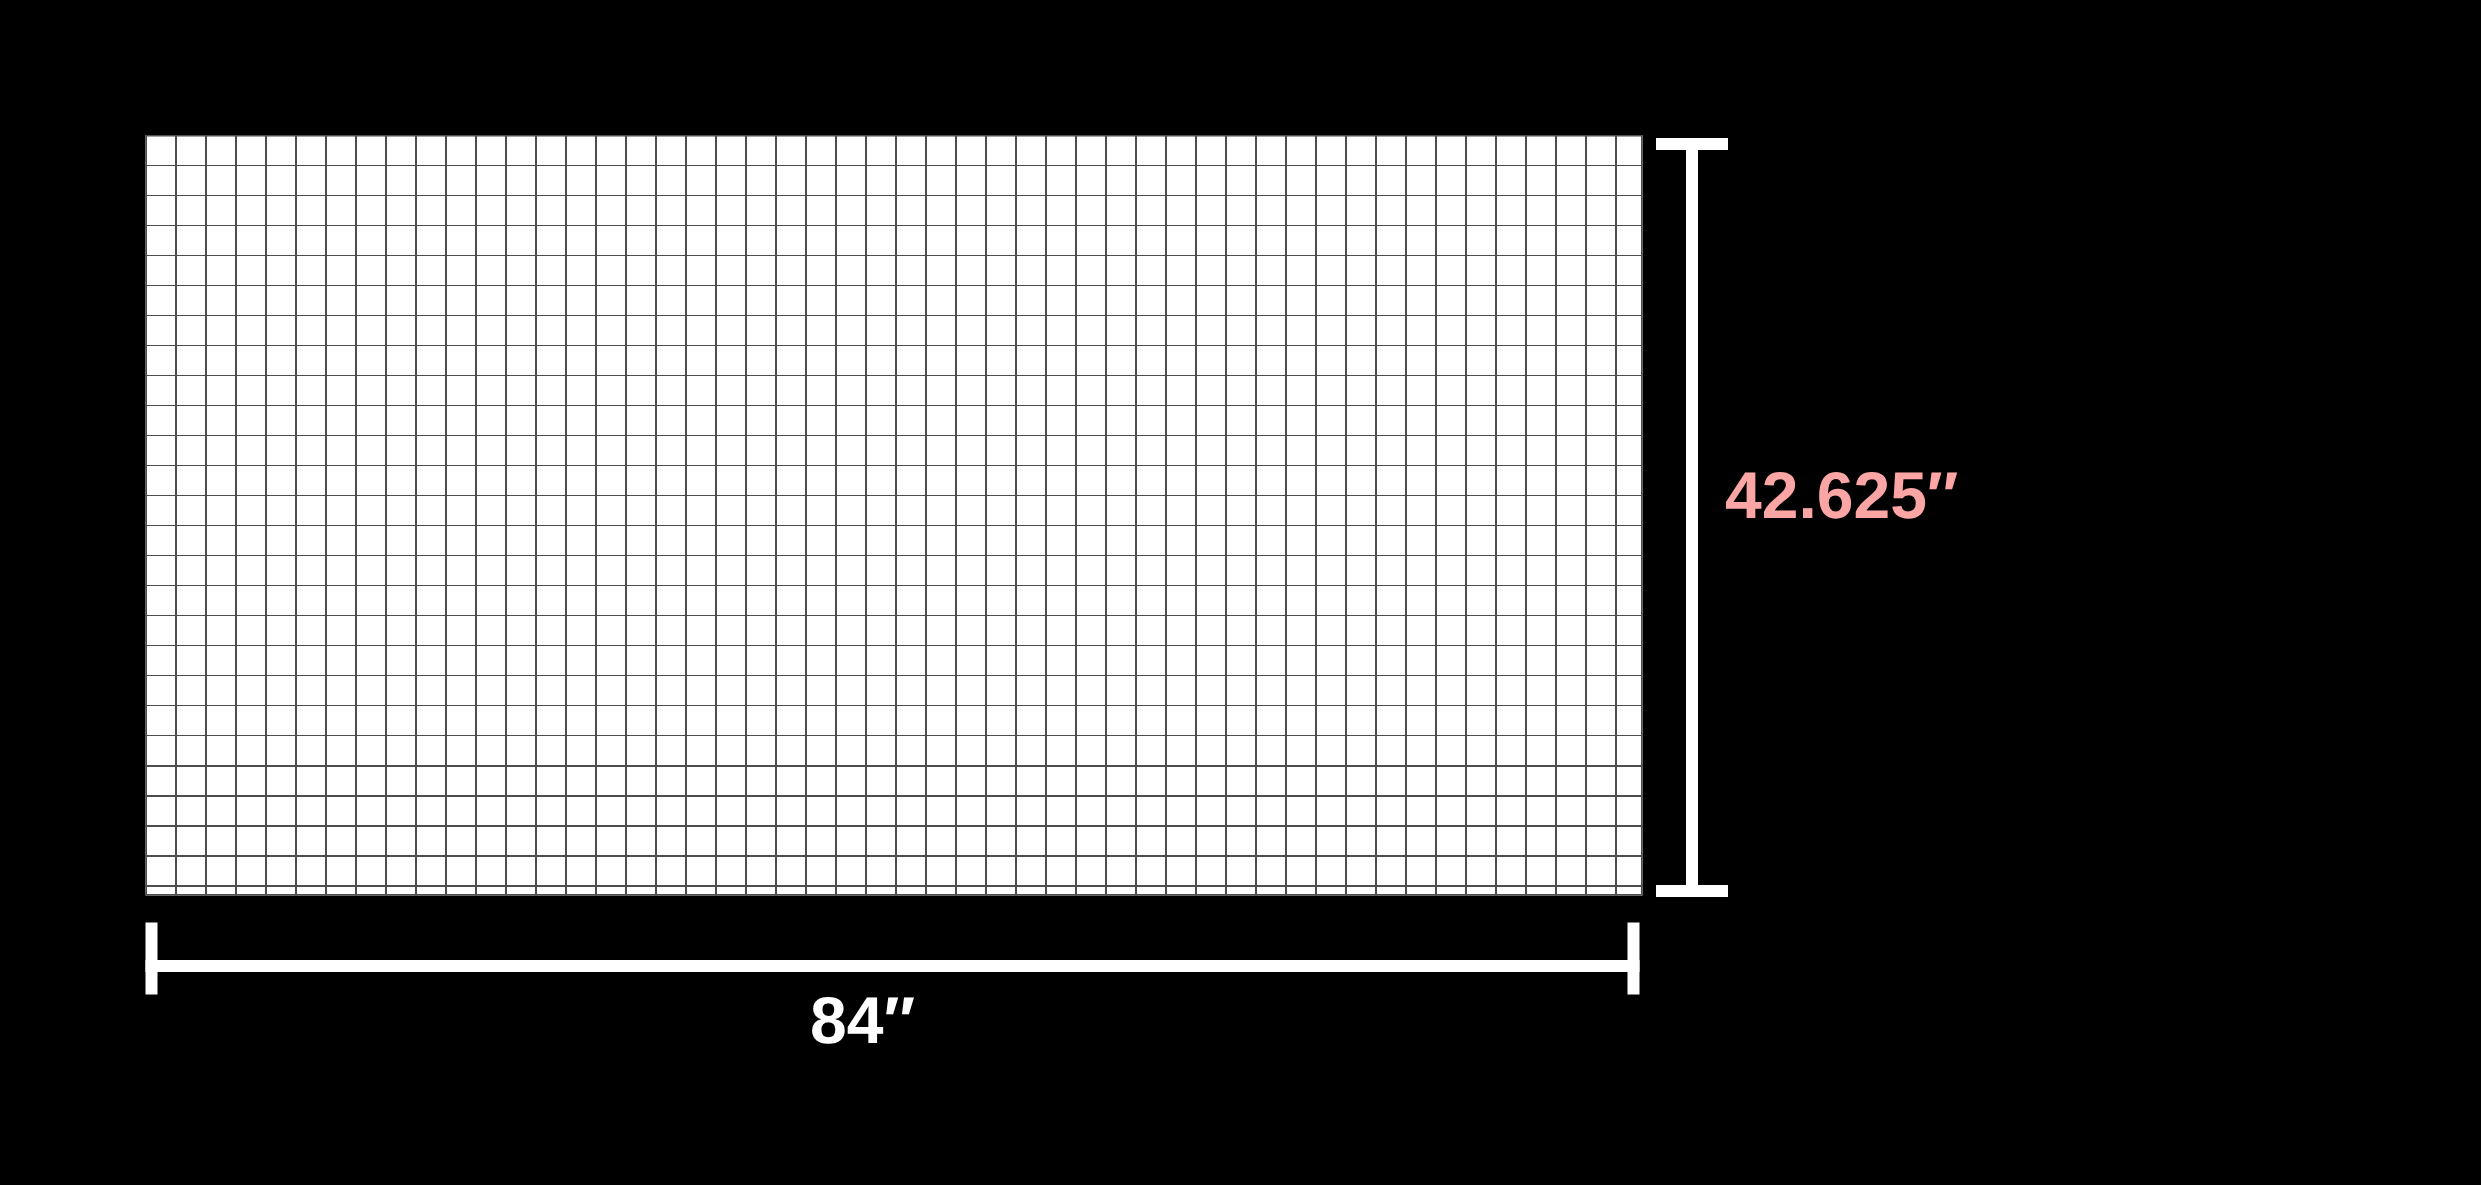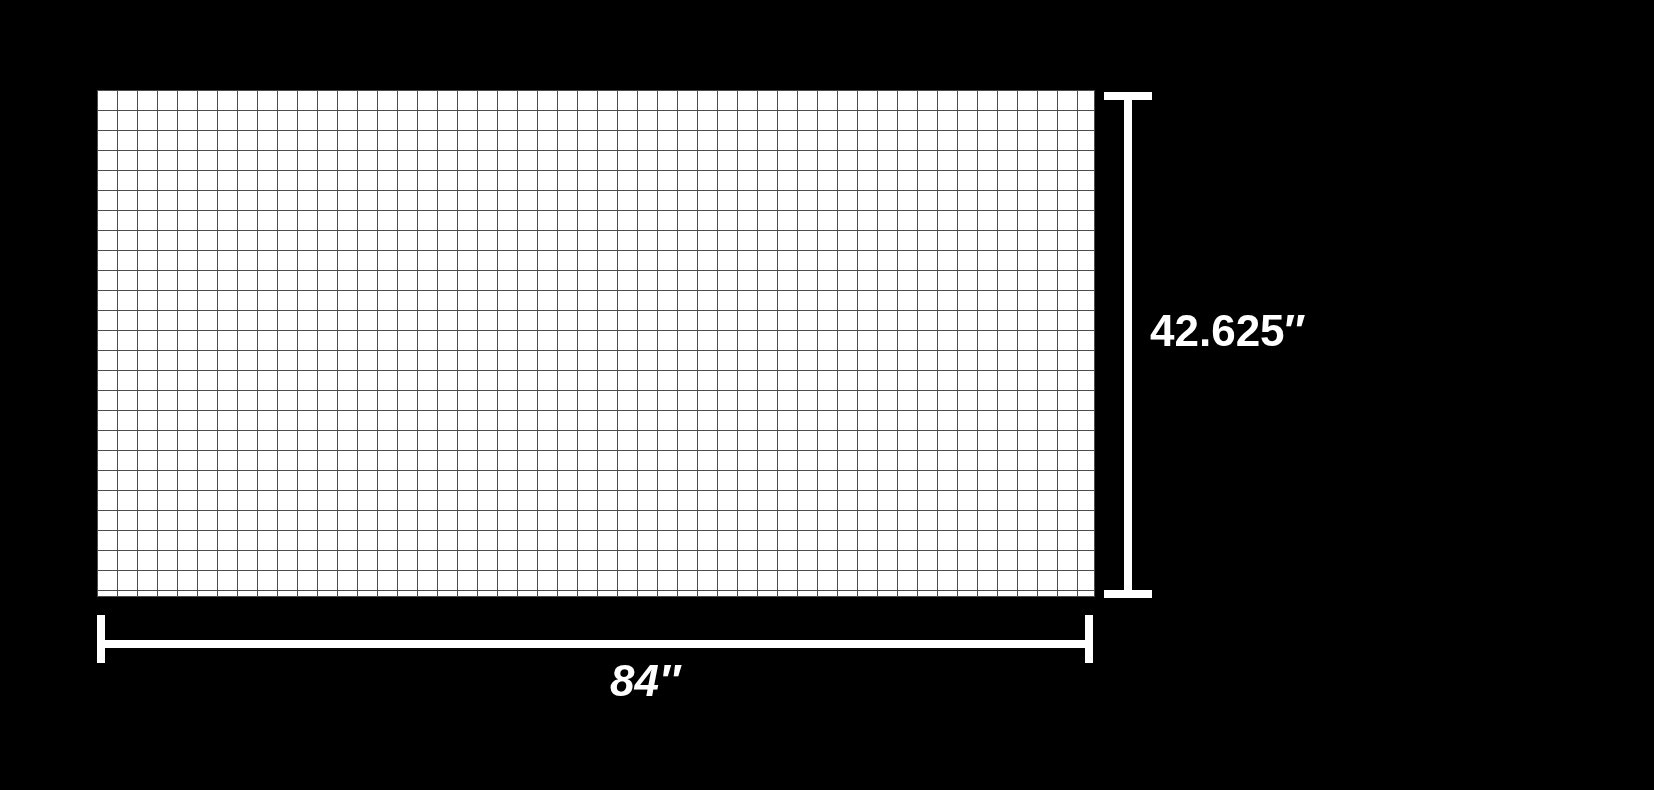--- a/index.html
+++ b/index.html
@@ -61,21 +61,21 @@
     width: 100%;
     height: 8px;
     background: #ffffff;
   }
   .vdim .cap-top { top: 0; }
   .vdim .cap-bottom { bottom: 0; }
   .vdim-label {
     position: absolute;
     left: 1150px;
     top: 306px;
-    color: #ffffff;
+    color: #fca5a5;
     font-size: 44px;
     font-weight: bold;
     filter: blur(0.5px);
     white-space: nowrap;
   }
   
   .hdim {
     position: absolute;
     left: 97px;
     top: 615px;
@@ -98,27 +98,26 @@
     height: 100%;
     background: #ffffff;
   }
   .hdim .cap-left { left: 0; }
   .hdim .cap-right { right: 0; }
   .hdim-label {
     position: absolute;
     left: 540px;
     top: 656px;
     width: 140px;
-    text-align: right;
+    text-align: left;
     color: #ffffff;
     font-size: 44px;
     font-weight: bold;
     filter: blur(0.5px);
     white-space: nowrap;
-    font-style: italic;
   }
 </style>
 </head>
 <body>
 
 <div class="stage">
 
 
   <div class="grid-panel"></div>
 

